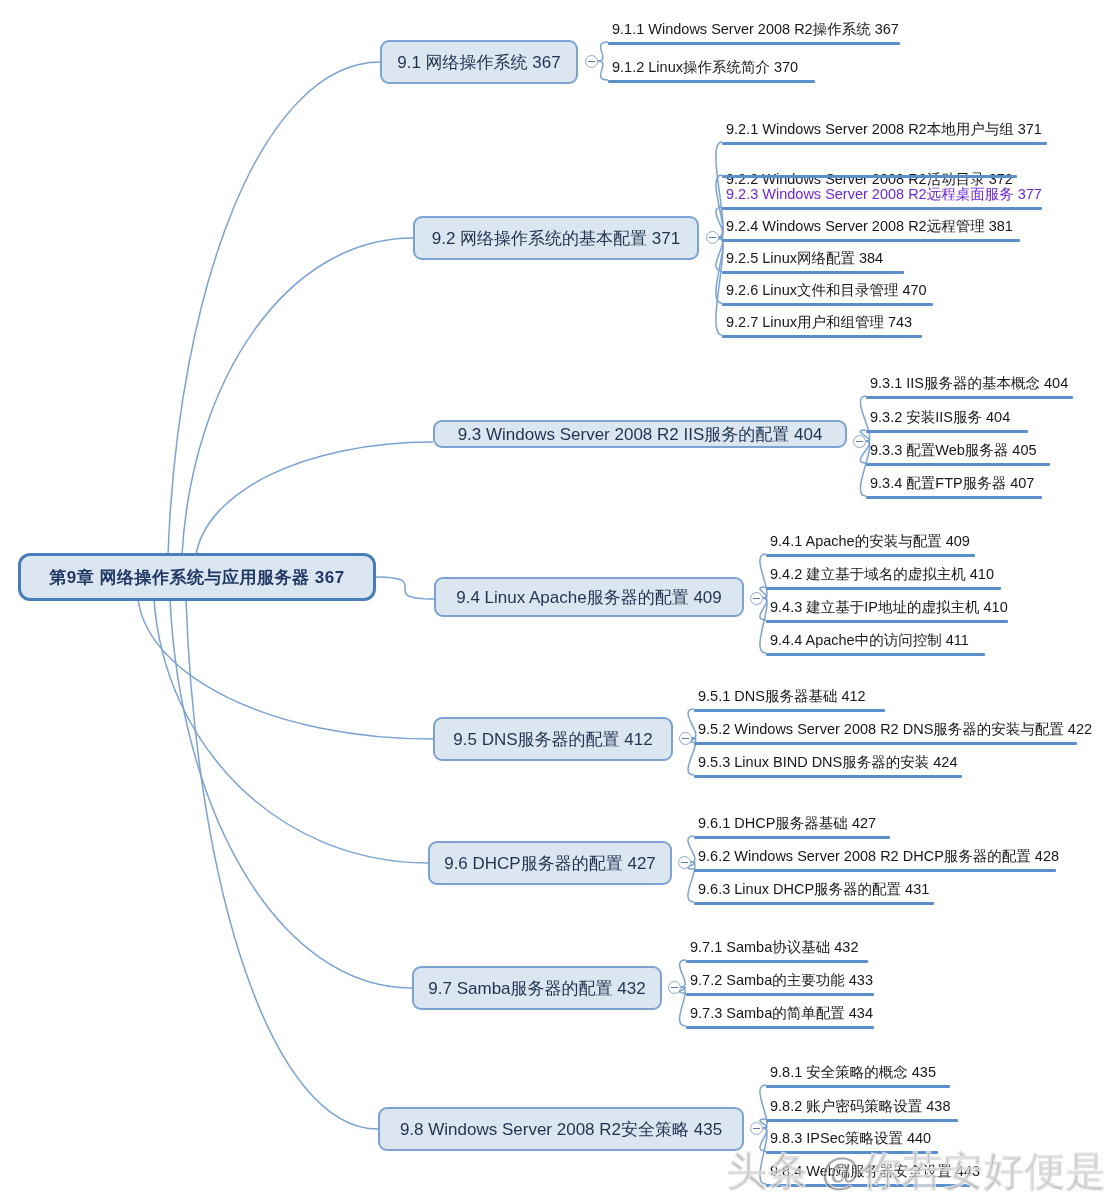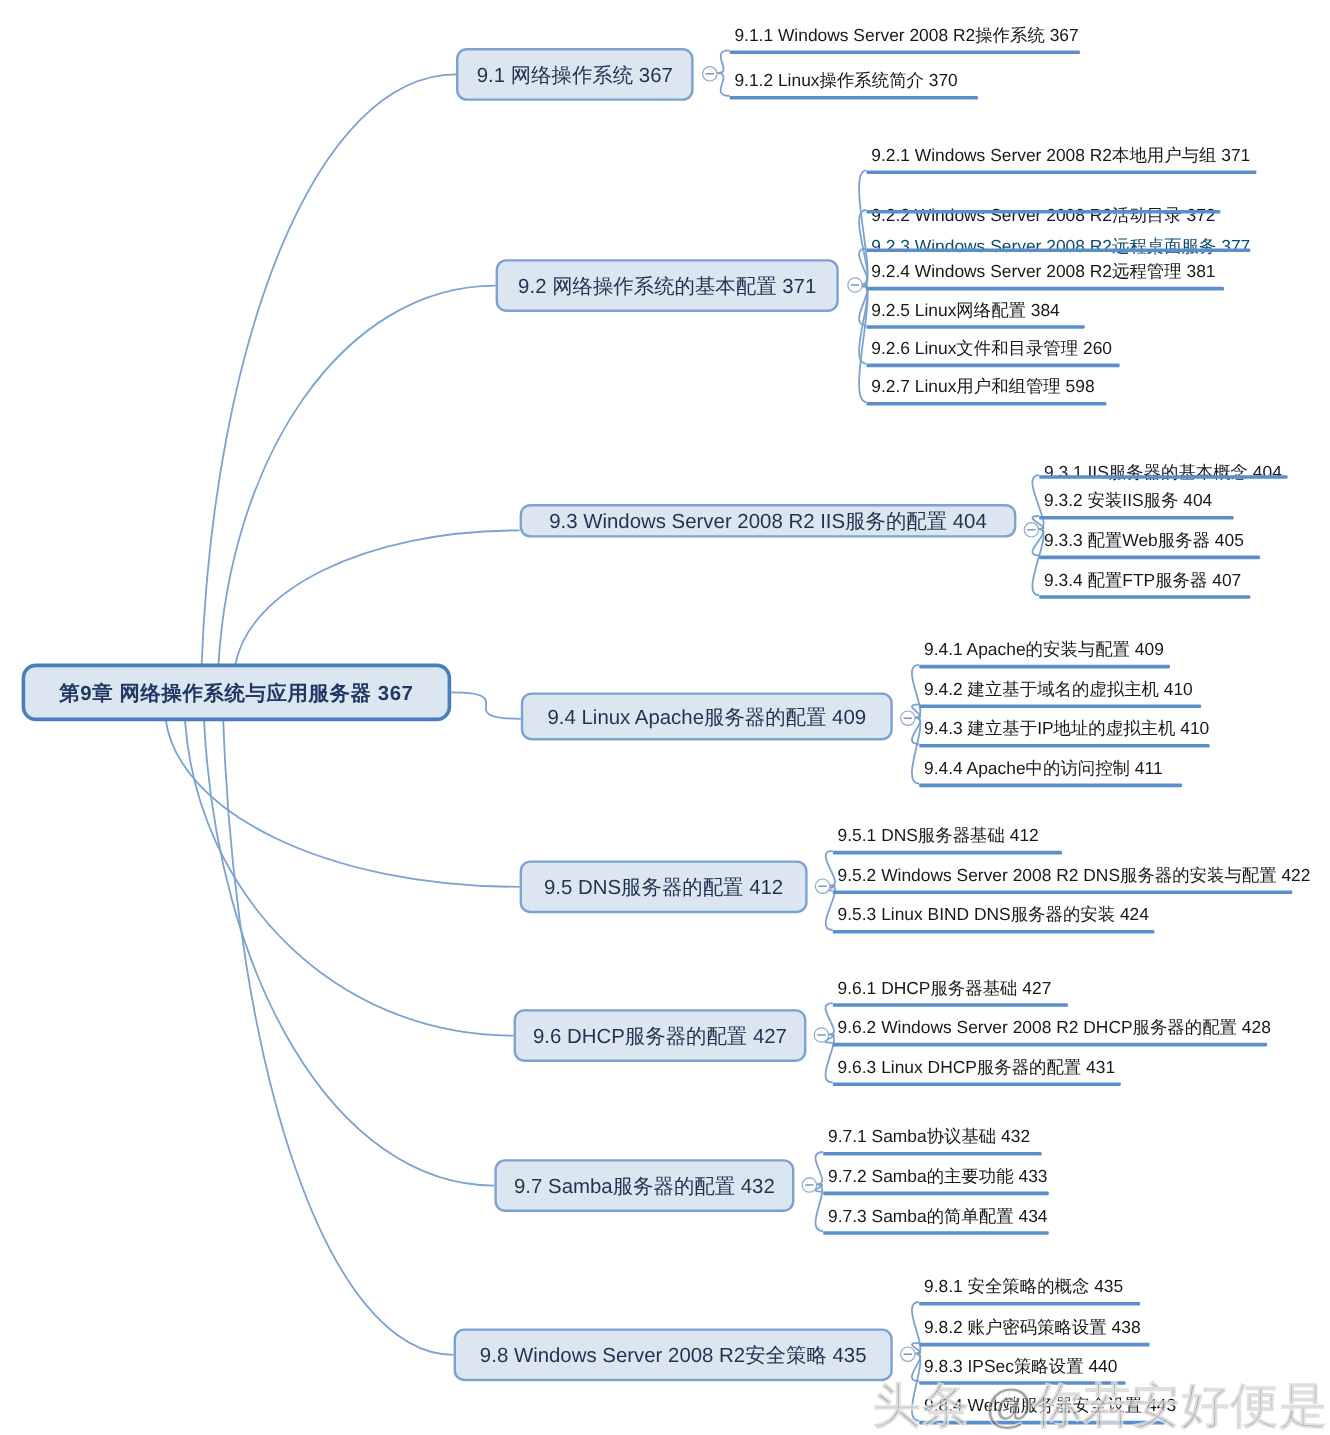--- a/index.html
+++ b/index.html
@@ -159,33 +159,33 @@
       <div class="leaf-node" style="left: 608px; top: 12px; width: 292px; height: 30px; color: rgb(23, 24, 28);">9.1.1  Windows Server 2008 R2操作系统 367</div>
       <div class="leaf-bar" style="left: 608px; top: 42px; width: 292px; background: rgb(91, 143, 203);"></div>
       <div class="leaf-node" style="left: 608px; top: 50px; width: 207px; height: 30px; color: rgb(23, 24, 28);">9.1.2  Linux操作系统简介 370</div>
       <div class="leaf-bar" style="left: 608px; top: 80px; width: 207px; background: rgb(91, 143, 203);"></div>
       <div class="branch-node" style="left: 413px; top: 216px; width: 286px; height: 44px; background: rgb(220, 230, 241); border-color: rgb(123, 162, 208);">9.2  网络操作系统的基本配置 371</div>
       <div class="toggle" style="left: 706px; top: 231px;"></div>
       <div class="leaf-node" style="left: 722px; top: 112px; width: 325px; height: 30px; color: rgb(23, 24, 28);">9.2.1  Windows Server 2008 R2本地用户与组 371</div>
       <div class="leaf-bar" style="left: 722px; top: 142px; width: 325px; background: rgb(91, 143, 203);"></div>
       <div class="leaf-node" style="left: 722px; top: 145px; width: 295px; height: 47px; color: rgb(23, 24, 28);">9.2.2  Windows Server 2008 R2活动目录 372</div>
       <div class="leaf-bar" style="left: 722px; top: 175px; width: 295px; background: rgb(91, 143, 203);"></div>
-      <div class="leaf-node" style="left: 722px; top: 188px; width: 320px; height: 30px; color: #0c4a6e;">9.2.3  Windows Server 2008 R2远程桌面服务 377</div>
+      <div class="leaf-node" style="left: 722px; top: 177px; width: 320px; height: 30px; color: #6d28d9;">9.2.3  Windows Server 2008 R2远程桌面服务 377</div>
       <div class="leaf-bar" style="left: 722px; top: 207px; width: 320px; background: rgb(91, 143, 203);"></div>
       <div class="leaf-node" style="left: 722px; top: 209px; width: 298px; height: 30px; color: rgb(23, 24, 28);">9.2.4  Windows Server 2008 R2远程管理 381</div>
       <div class="leaf-bar" style="left: 722px; top: 239px; width: 298px; background: rgb(91, 143, 203);"></div>
       <div class="leaf-node" style="left: 722px; top: 241px; width: 182px; height: 30px; color: rgb(23, 24, 28);">9.2.5  Linux网络配置 384</div>
       <div class="leaf-bar" style="left: 722px; top: 271px; width: 182px; background: rgb(91, 143, 203);"></div>
-      <div class="leaf-node" style="left: 722px; top: 273px; width: 211px; height: 30px; color: rgb(23, 24, 28);">9.2.6  Linux文件和目录管理 260</div>
+      <div class="leaf-node" style="left: 722px; top: 273px; width: 211px; height: 30px; color: rgb(23, 24, 28);">9.2.6  Linux文件和目录管理 470</div>
       <div class="leaf-bar" style="left: 722px; top: 303px; width: 211px; background: rgb(91, 143, 203);"></div>
-      <div class="leaf-node" style="left: 722px; top: 305px; width: 200px; height: 30px; color: rgb(23, 24, 28);">9.2.7  Linux用户和组管理 598</div>
+      <div class="leaf-node" style="left: 722px; top: 305px; width: 200px; height: 30px; color: rgb(23, 24, 28);">9.2.7  Linux用户和组管理 743</div>
       <div class="leaf-bar" style="left: 722px; top: 335px; width: 200px; background: rgb(91, 143, 203);"></div>
       <div class="branch-node" style="left: 433px; top: 420px; width: 414px; height: 28px; background: rgb(220, 230, 241); border-color: rgb(123, 162, 208);">9.3  Windows Server 2008 R2 IIS服务的配置 404</div>
       <div class="toggle" style="left: 853px; top: 435px;"></div>
-      <div class="leaf-node" style="left: 866px; top: 376px; width: 207px; height: 30px; color: rgb(23, 24, 28); text-align: right;">9.3.1  IIS服务器的基本概念 404</div>
+      <div class="leaf-node" style="left: 866px; top: 366px; width: 207px; height: 30px; color: rgb(23, 24, 28); text-align: right;">9.3.1  IIS服务器的基本概念 404</div>
       <div class="leaf-bar" style="left: 866px; top: 396px; width: 207px; background: rgb(91, 143, 203);"></div>
       <div class="leaf-node" style="left: 866px; top: 400px; width: 162px; height: 30px; color: rgb(23, 24, 28);">9.3.2  安装IIS服务 404</div>
       <div class="leaf-bar" style="left: 866px; top: 430px; width: 162px; background: rgb(91, 143, 203);"></div>
       <div class="leaf-node" style="left: 866px; top: 433px; width: 184px; height: 30px; color: rgb(23, 24, 28);">9.3.3  配置Web服务器 405</div>
       <div class="leaf-bar" style="left: 866px; top: 463px; width: 184px; background: rgb(91, 143, 203);"></div>
       <div class="leaf-node" style="left: 866px; top: 466px; width: 176px; height: 30px; color: rgb(23, 24, 28);">9.3.4 配置FTP服务器 407</div>
       <div class="leaf-bar" style="left: 866px; top: 496px; width: 176px; background: rgb(91, 143, 203);"></div>
       <div class="branch-node" style="left: 434px; top: 577px; width: 310px; height: 40px; background: rgb(220, 230, 241); border-color: rgb(123, 162, 208);">9.4  Linux Apache服务器的配置 409</div>
       <div class="toggle" style="left: 750px; top: 592px;"></div>
       <div class="leaf-node" style="left: 766px; top: 524px; width: 209px; height: 30px; color: rgb(23, 24, 28);">9.4.1  Apache的安装与配置 409</div>

